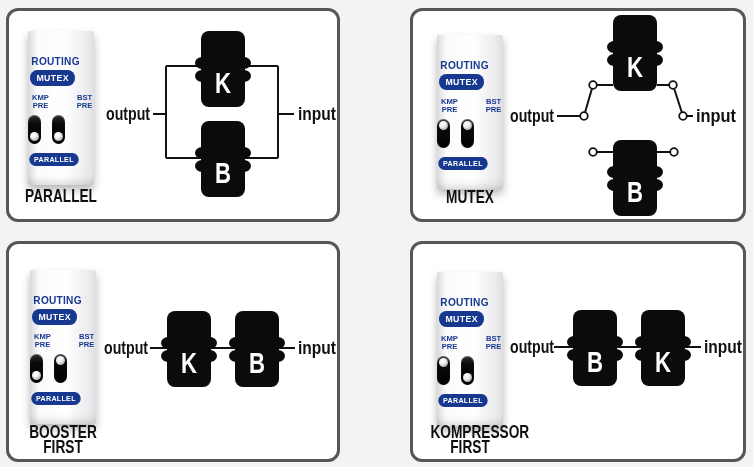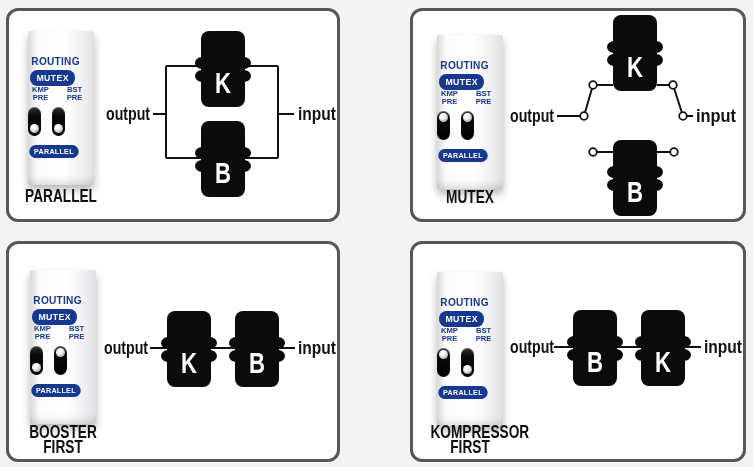--- a/index.html
+++ b/index.html
@@ -27,21 +27,21 @@
     margin-top:24px; color:#16388e; font-weight:bold; font-size:11.5px;
     letter-spacing:.3px; transform:scaleX(.88); white-space:nowrap;
   }
   .badge {
     background:#16388e; color:#fff; font-weight:bold; white-space:nowrap;
   }
   .badge-mutex {
     margin-top:3px; font-size:9.5px; padding:2px 7px 2.5px;
     border-radius:8px; letter-spacing:.4px; transform:scaleX(.92);
   }
-  .sw-labels { margin-top:0; display:flex; gap:9px; }
+  .sw-labels { margin-top:8px; display:flex; gap:19px; }
   .sw-label {
     width:25px; text-align:center; color:#16388e; font-weight:bold;
     font-size:8px; line-height:8.5px; transform:scaleX(.95);
   }
   .sw-label span { display:block; }
   .toggles { margin-top:4px; display:flex; gap:11px; }
   .toggle {
     width:13px; height:29px; border-radius:7px; position:relative;
     background:linear-gradient(#2e2e2e,#0a0a0a 30%,#000);
     box-shadow:inset 0 1px 1px rgba(255,255,255,.3);

